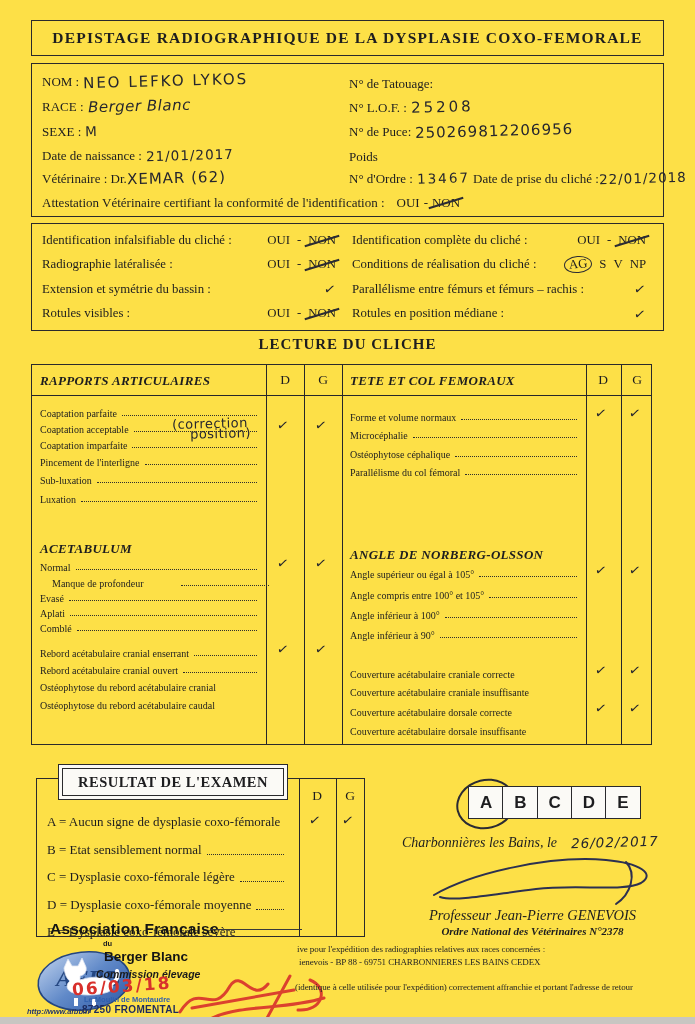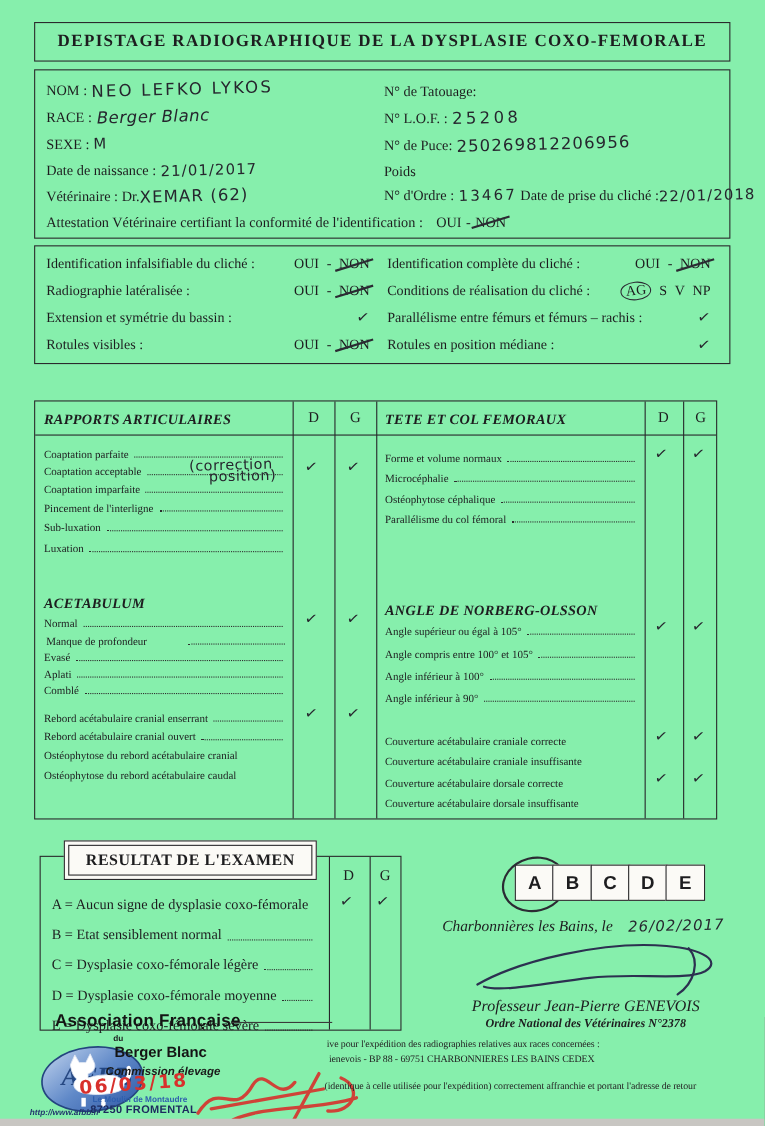--- a/index.html
+++ b/index.html
@@ -1,17 +1,17 @@
 <!DOCTYPE html>
 <html><head>
 <meta charset="utf-8">
 <style>
   html,body{margin:0;padding:0;}
   body{width:695px;height:1024px;background:#8a8886;font-family:"Liberation Serif",serif;}
-  .sheet{position:absolute;left:0;top:0;width:695px;height:1024px;background:#86efac;overflow:hidden;color:#1d1d1f;}
+  .sheet{position:absolute;left:0;top:0;width:695px;height:1024px;background:#fde047;overflow:hidden;color:#1d1d1f;}
   .sheet::after{content:"";position:absolute;left:0;right:0;bottom:0;height:7px;background:#c8c6c2;}
   .box{position:absolute;border:1.8px solid #2a2a2c;}
   .lbl{font-size:13px;color:#1d1d1f;}
   .hw{font-family:"DejaVu Sans",sans-serif;color:#26262e;display:inline-block;transform:rotate(-1.5deg);letter-spacing:1px;font-size:15px;}
   .hw.sm{font-size:13.5px;}
   .hw.it{font-style:italic;letter-spacing:0.5px;}
   .mark{font-family:"DejaVu Sans",sans-serif;color:#26262e;font-size:14px;transform:rotate(9deg);display:inline-block;font-weight:bold;}
   .struck{position:relative;display:inline-block;}
   .struck::after{content:"";position:absolute;left:-4px;right:-4px;top:46%;border-top:2px solid #2b2b33;transform:rotate(-17deg);}
   .circled{border:1.8px solid #2b2b33;border-radius:50%;padding:0 4px;transform:rotate(-5deg);display:inline-block;}
@@ -155,20 +155,21 @@
         </div>
         <div class="q-row">
           <span class="q-label">Rotules en position médiane :</span>
           <span class="q-val">
             <span class="mark">✓</span>
           </span>
         </div>
       </div>
   </div>
 
+  <div class="lecture-heading">LECTURE DU CLICHE</div>
 
   <div class="box lecture-box" id="lecture-box">
     <div class="vline" style="left:234px;"></div>
     <div class="vline" style="left:272px;"></div>
     <div class="vline" style="left:310px;"></div>
     <div class="vline" style="left:554px;"></div>
     <div class="vline" style="left:589px;"></div>
     <div class="hline"></div>
     <span class="dg-hdr" style="left:244px;">D</span>
     <span class="dg-hdr" style="left:282px;">G</span>
@@ -203,21 +204,21 @@
         <span class="t-label">Luxation</span>
         <span class="leader"></span>
       </div>
       <div class="t-hdr" style="left: 8px; top: 176px;">ACETABULUM</div>
       <div class="t-row" style="left: 8px; top: 192px; width: 222px;">
         <span class="t-label">Normal</span>
         <span class="leader"></span>
       </div>
       <span class="mark abs-mark" style="left: 245px; top: 190px;">✓</span>
       <span class="mark abs-mark" style="left: 283px; top: 190px;">✓</span>
-      <div class="t-row" style="left: 10px; top: 208px; width: 222px; gap: 32px;">
+      <div class="t-row" style="left: 20px; top: 208px; width: 222px; gap: 32px;">
         <span class="t-label">Manque de profondeur</span>
         <span class="leader"></span>
       </div>
       <div class="t-row" style="left: 8px; top: 223px; width: 222px;">
         <span class="t-label">Evasé</span>
         <span class="leader"></span>
       </div>
       <div class="t-row" style="left: 8px; top: 238px; width: 222px; justify-content: space-between;">
         <span class="t-label">Aplati</span>
         <span class="leader"></span>

